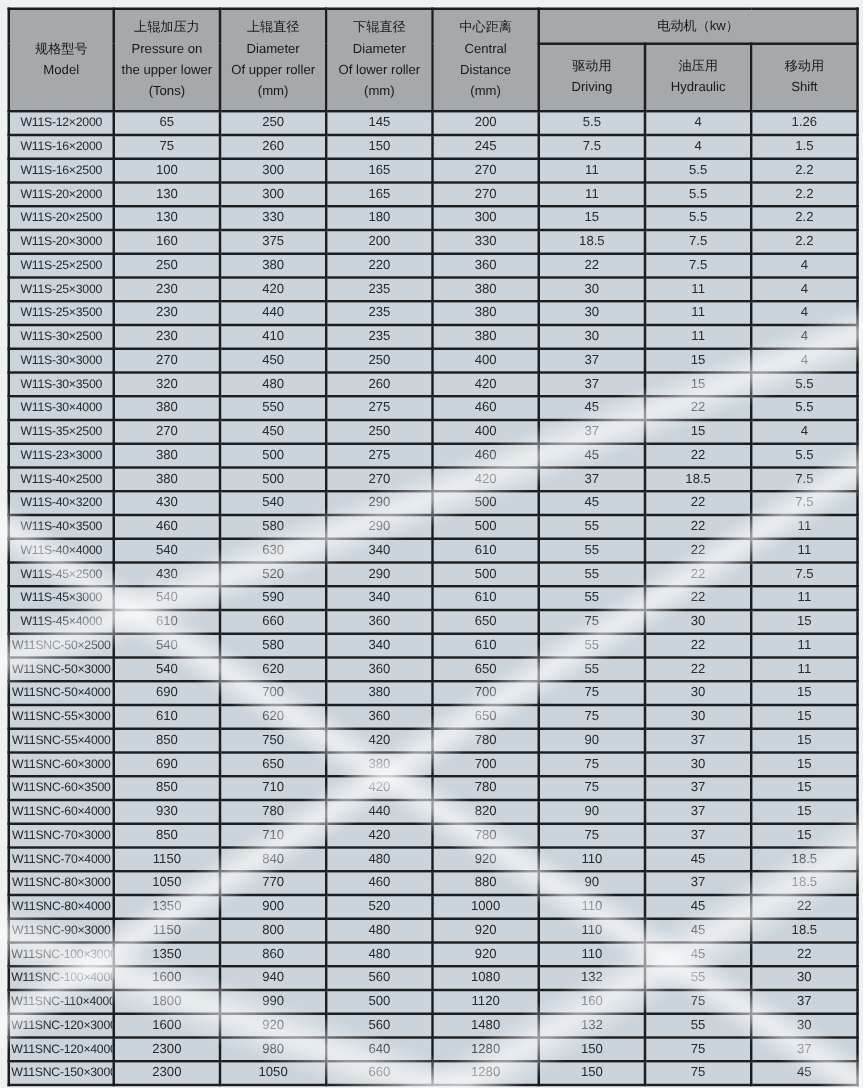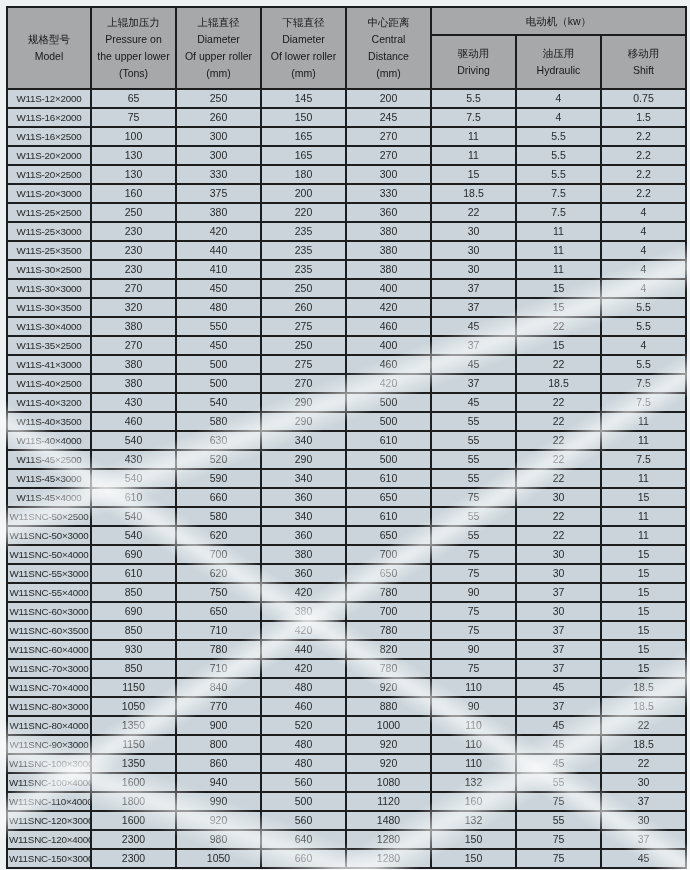--- a/index.html
+++ b/index.html
@@ -110,21 +110,21 @@
   </thead>
   <tbody>
       <tr>
         <td>W11S-12×2000</td>
         <td>65</td>
         <td>250</td>
         <td>145</td>
         <td>200</td>
         <td>5.5</td>
         <td>4</td>
-        <td>0.75</td>
+        <td>1.26</td>
       </tr>
       <tr>
         <td>W11S-16×2000</td>
         <td>75</td>
         <td>260</td>
         <td>150</td>
         <td>245</td>
         <td>7.5</td>
         <td>4</td>
         <td>1.5</td>
@@ -243,21 +243,21 @@
         <td>W11S-35×2500</td>
         <td>270</td>
         <td>450</td>
         <td>250</td>
         <td>400</td>
         <td>37</td>
         <td>15</td>
         <td>4</td>
       </tr>
       <tr>
-        <td>W11S-41×3000</td>
+        <td>W11S-23×3000</td>
         <td>380</td>
         <td>500</td>
         <td>275</td>
         <td>460</td>
         <td>45</td>
         <td>22</td>
         <td>5.5</td>
       </tr>
       <tr>
         <td>W11S-40×2500</td>

